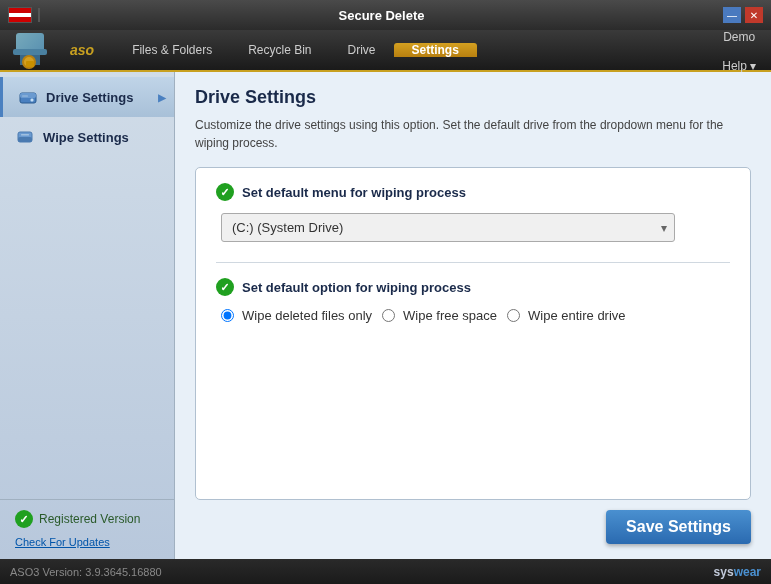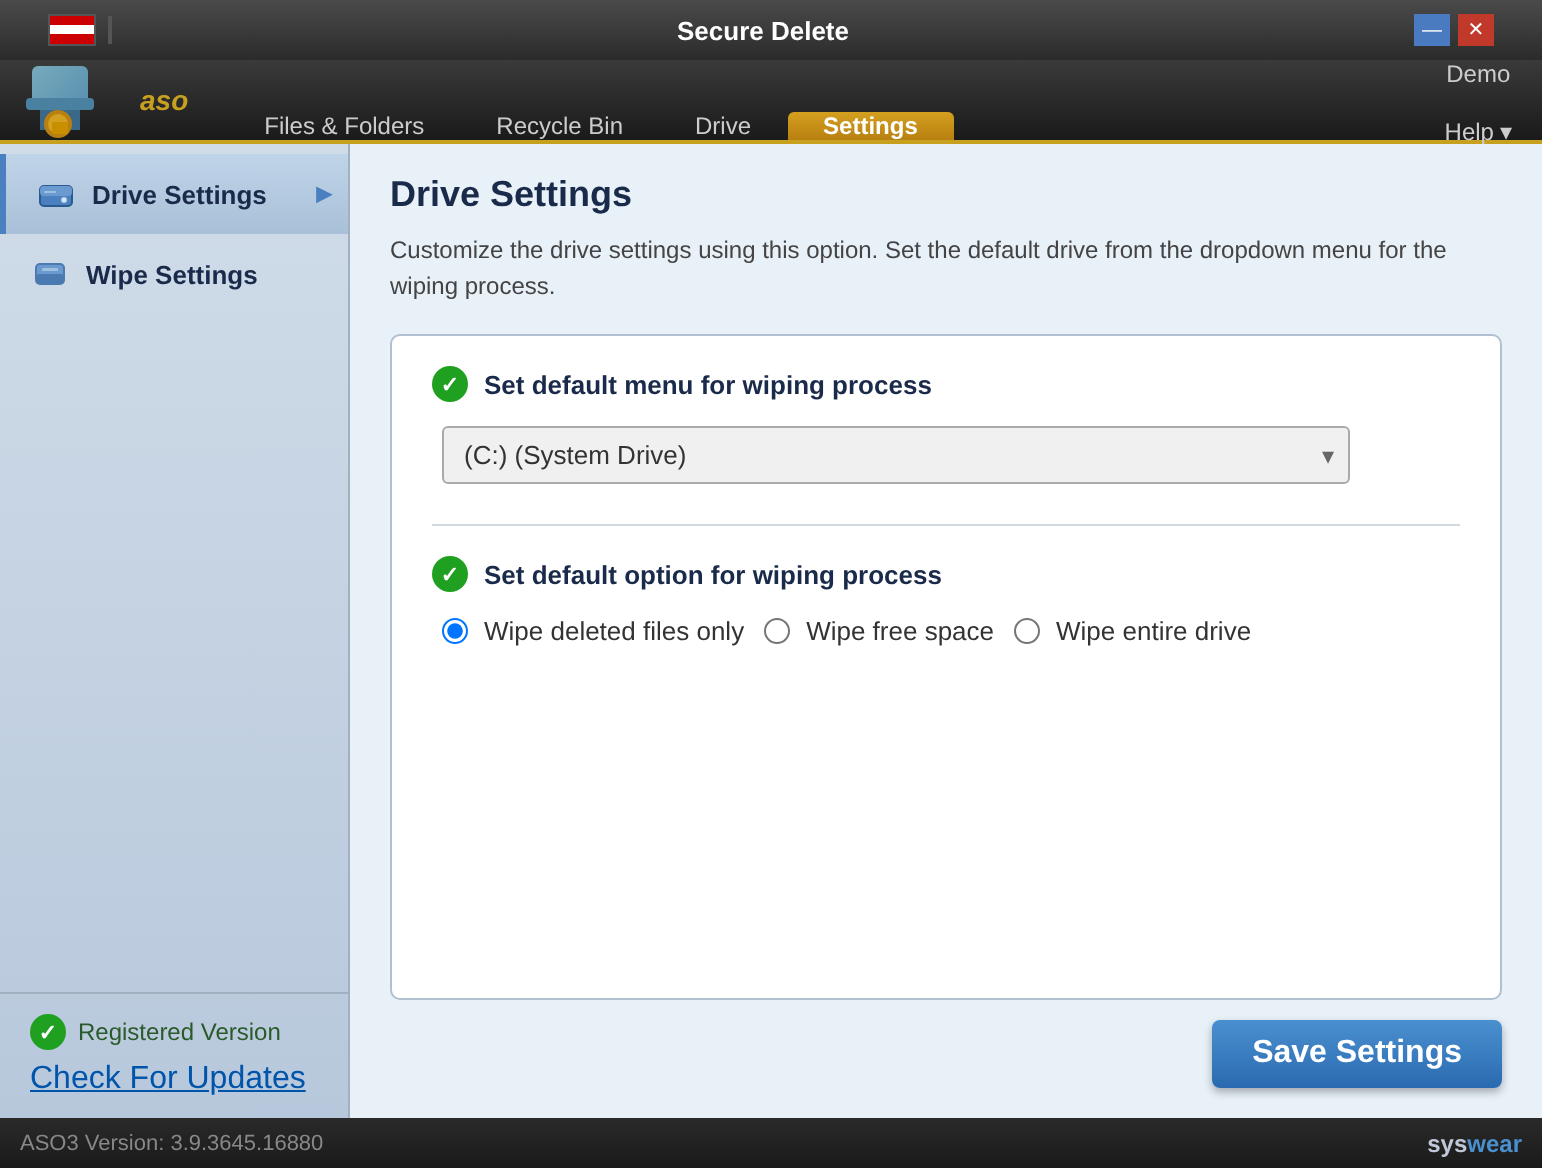--- a/index.html
+++ b/index.html
@@ -12,21 +12,21 @@
       background: #2b2b2b;
     }
 
     
     .title-bar {
       background: linear-gradient(to bottom, #4a4a4a, #2b2b2b);
       height: 30px;
       display: flex;
       align-items: center;
       justify-content: space-between;
-      padding: 0 24px;
+      padding: 0 8px;
       color: white;
     }
     .title-bar-title {
       font-size: 13px;
       font-weight: bold;
       color: white;
       flex: 1;
       text-align: center;
     }
     .title-bar-controls {
@@ -72,21 +72,21 @@
       display: flex;
       align-items: center;
       padding: 0 10px;
       color: #c8a020;
       font-size: 14px;
       font-weight: bold;
       font-style: italic;
     }
     .nav-tabs {
       display: flex;
-      align-items: flex-end;
+      align-items: center;
       flex: 1;
       margin-left: 10px;
     }
     .nav-tab {
       display: flex;
       align-items: center;
       padding: 0 18px;
       color: #ccc;
       font-size: 12px;
       cursor: pointer;
@@ -170,21 +170,21 @@
     .registered-badge {
       display: flex;
       align-items: center;
       gap: 6px;
       font-size: 12px;
       color: #2a5a2a;
       margin-bottom: 6px;
     }
     .check-updates-link {
       color: #0055aa;
-      font-size: 16px;
+      font-size: 11px;
       cursor: pointer;
       text-decoration: underline;
       background: none;
       border: none;
     }
 
     
     .content-area {
       flex: 1;
       padding: 15px 20px;

